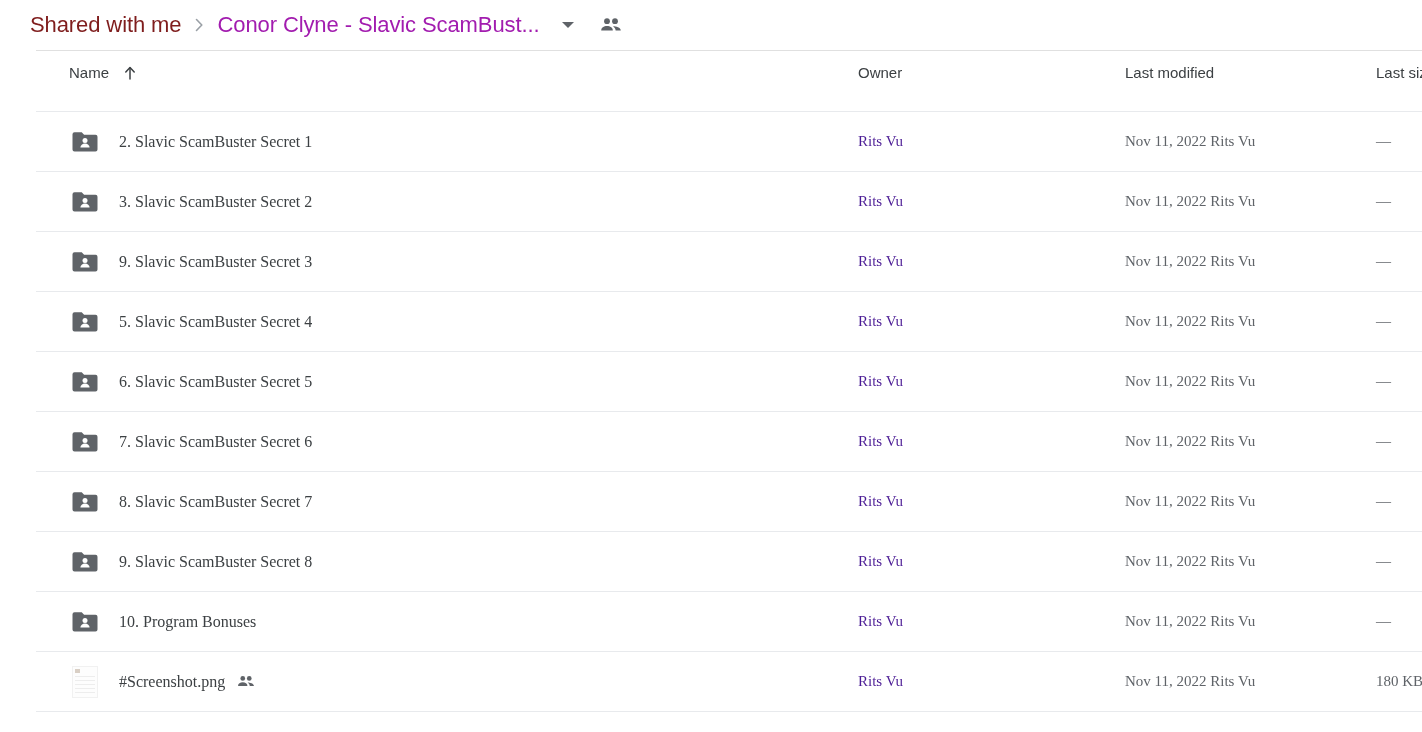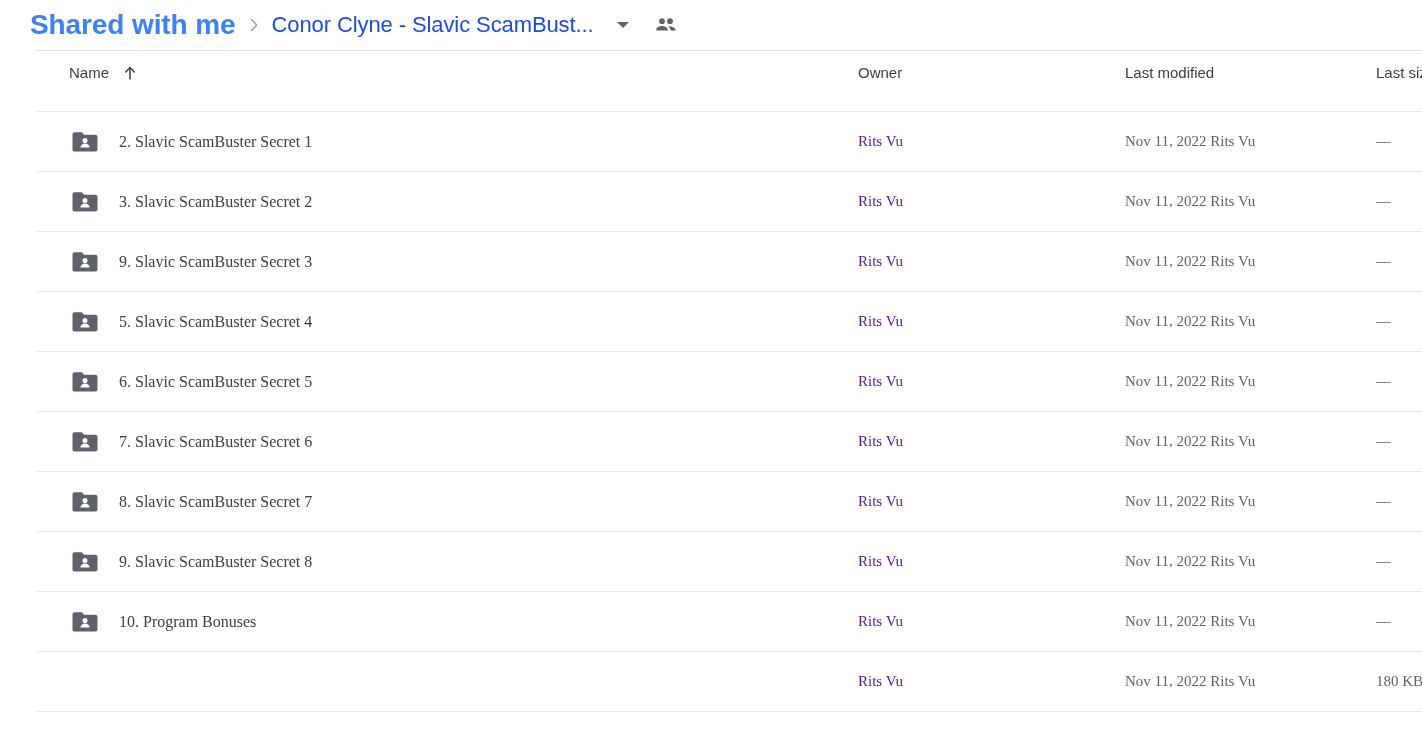--- a/index.html
+++ b/index.html
@@ -15,39 +15,38 @@
   
   .breadcrumb-bar {
     height: 50px;
     display: flex;
     align-items: center;
     padding-left: 30px;
     background: #ffffff;
   }
 
   .crumb-parent {
-    font-size: 28px;
-    color: #3b82f6;
+    font-size: 22px;
+    color: #7f1d1d;
     letter-spacing: -0.1px;
     white-space: nowrap;
-    font-weight: bold;
   }
 
   .crumb-sep {
     margin: 0 12px;
     color: #9aa0a6;
     font-size: 18px;
     line-height: 1;
     display: flex;
     align-items: center;
   }
 
   .crumb-current {
     font-size: 22px;
-    color: #1d4ed8;
+    color: #a21caf;
     letter-spacing: -0.1px;
     white-space: nowrap;
   }
 
   .caret-btn {
     margin-left: 18px;
     width: 22px;
     height: 22px;
     display: flex;
     align-items: center;
@@ -391,19 +390,33 @@
                 <path d="M9.4 17.6c0-2.6 2.1-4.2 4.6-4.2s4.6 1.6 4.6 4.2z" fill="#ffffff"></path>
               </svg>
             </span>
             <span class="row-title">10. Program Bonuses</span>
           </div>
           <div class="cell-owner">Rits Vu</div>
           <div class="cell-modified">Nov 11, 2022 Rits Vu</div>
           <div class="cell-size">—</div>
         </div>
         <div class="file-row">
+          <div class="cell-name">
+            <span class="icon-slot">
+              <span class="thumb-png"></span>
+            </span>
+            <span class="row-title">#Screenshot.png</span>
+            <span class="inline-share-icon">
+              <svg width="18" height="13" viewBox="0 0 22 16" aria-hidden="true">
+                <circle cx="7" cy="4.2" r="2.9" fill="#5f6368"></circle>
+                <circle cx="15" cy="4.2" r="2.9" fill="#5f6368"></circle>
+                <path d="M1.2 13.6c0-3 2.6-4.6 5.8-4.6s5.8 1.6 5.8 4.6z" fill="#5f6368"></path>
+                <path d="M13 9.2c2.9.15 7.8 1.1 7.8 4.4h-5.2c0-1.8-1-3.2-2.6-4.4z" fill="#5f6368"></path>
+              </svg>
+            </span>
+          </div>
           <div class="cell-owner">Rits Vu</div>
           <div class="cell-modified">Nov 11, 2022 Rits Vu</div>
           <div class="cell-size">180 KB</div>
         </div>
       </div>
   </div>
 </div>
 
 </body></html>

